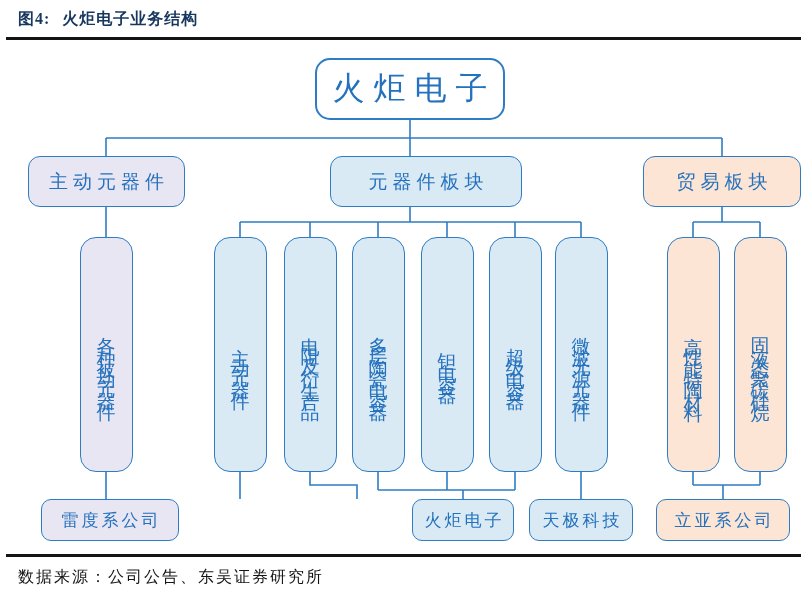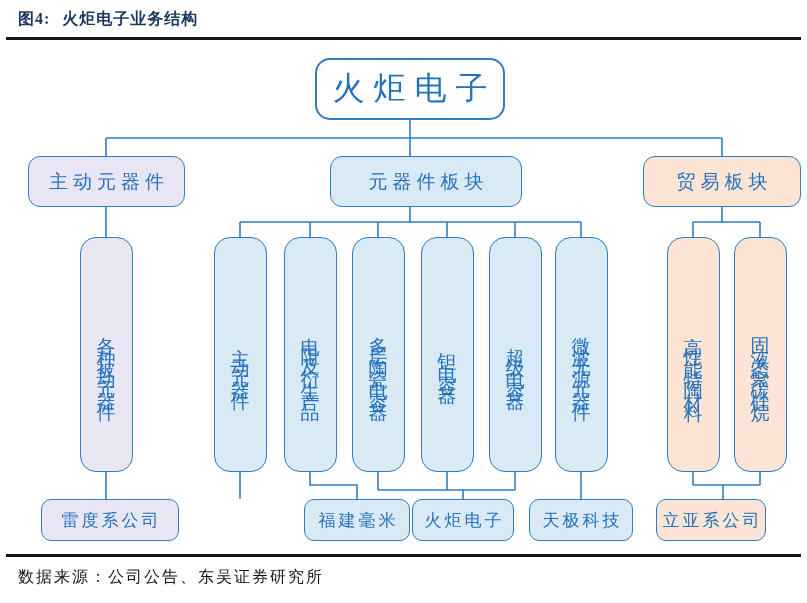--- a/index.html
+++ b/index.html
@@ -149,29 +149,26 @@
   <div class="node vnode fill-peach" style="left:667px;">
     <span class="vtext">高性能特陶材料</span>
   </div>
   <div class="node vnode fill-peach" style="left:734px;">
     <span class="vtext">固液态聚碳硅烷</span>
   </div>
 
   <div class="node co-node fill-lavender" style="left:41px;width:138px;">
     <span>雷度系公司</span>
   </div>
-  <div class="node co-node fill-blue" style="left:304px;width:106px;">
-    <span>福建毫米</span>
-  </div>
   <div class="node co-node fill-blue" style="left:412px;width:102px;">
     <span>火炬电子</span>
   </div>
   <div class="node co-node fill-blue" style="left:529px;width:104px;">
     <span>天极科技</span>
   </div>
-  <div class="node co-node fill-peach" style="left:656px;width:110px;">
+  <div class="node co-node fill-peach" style="left:656px;width:134px;">
     <span>立亚系公司</span>
   </div>
 
   <div class="rule rule-bottom"></div>
   <div class="source-line">数据来源：公司公告、东吴证券研究所</div>
 
 </div>
 
 </body></html>

